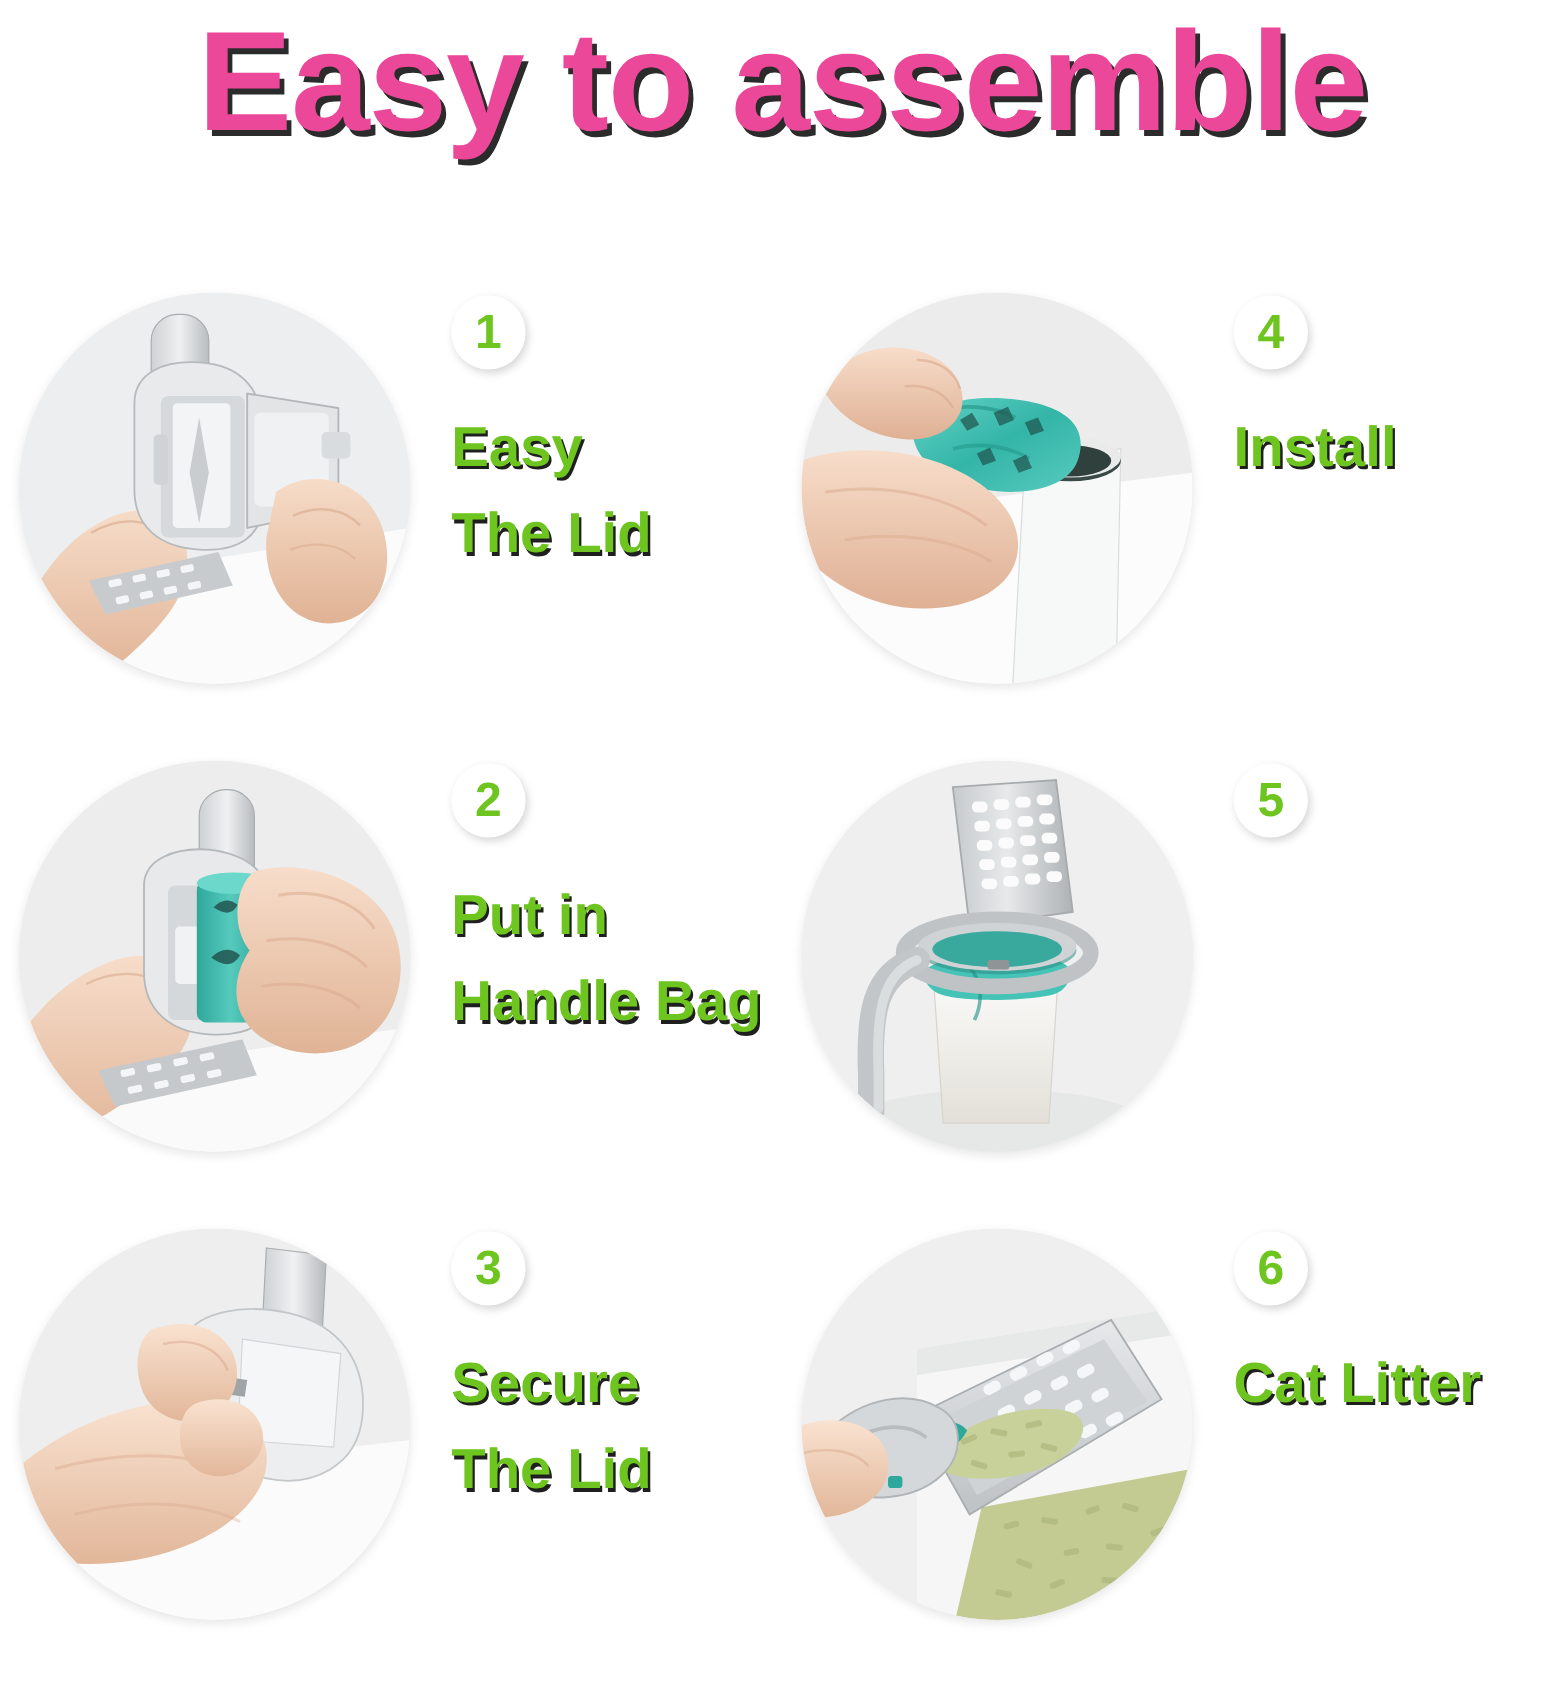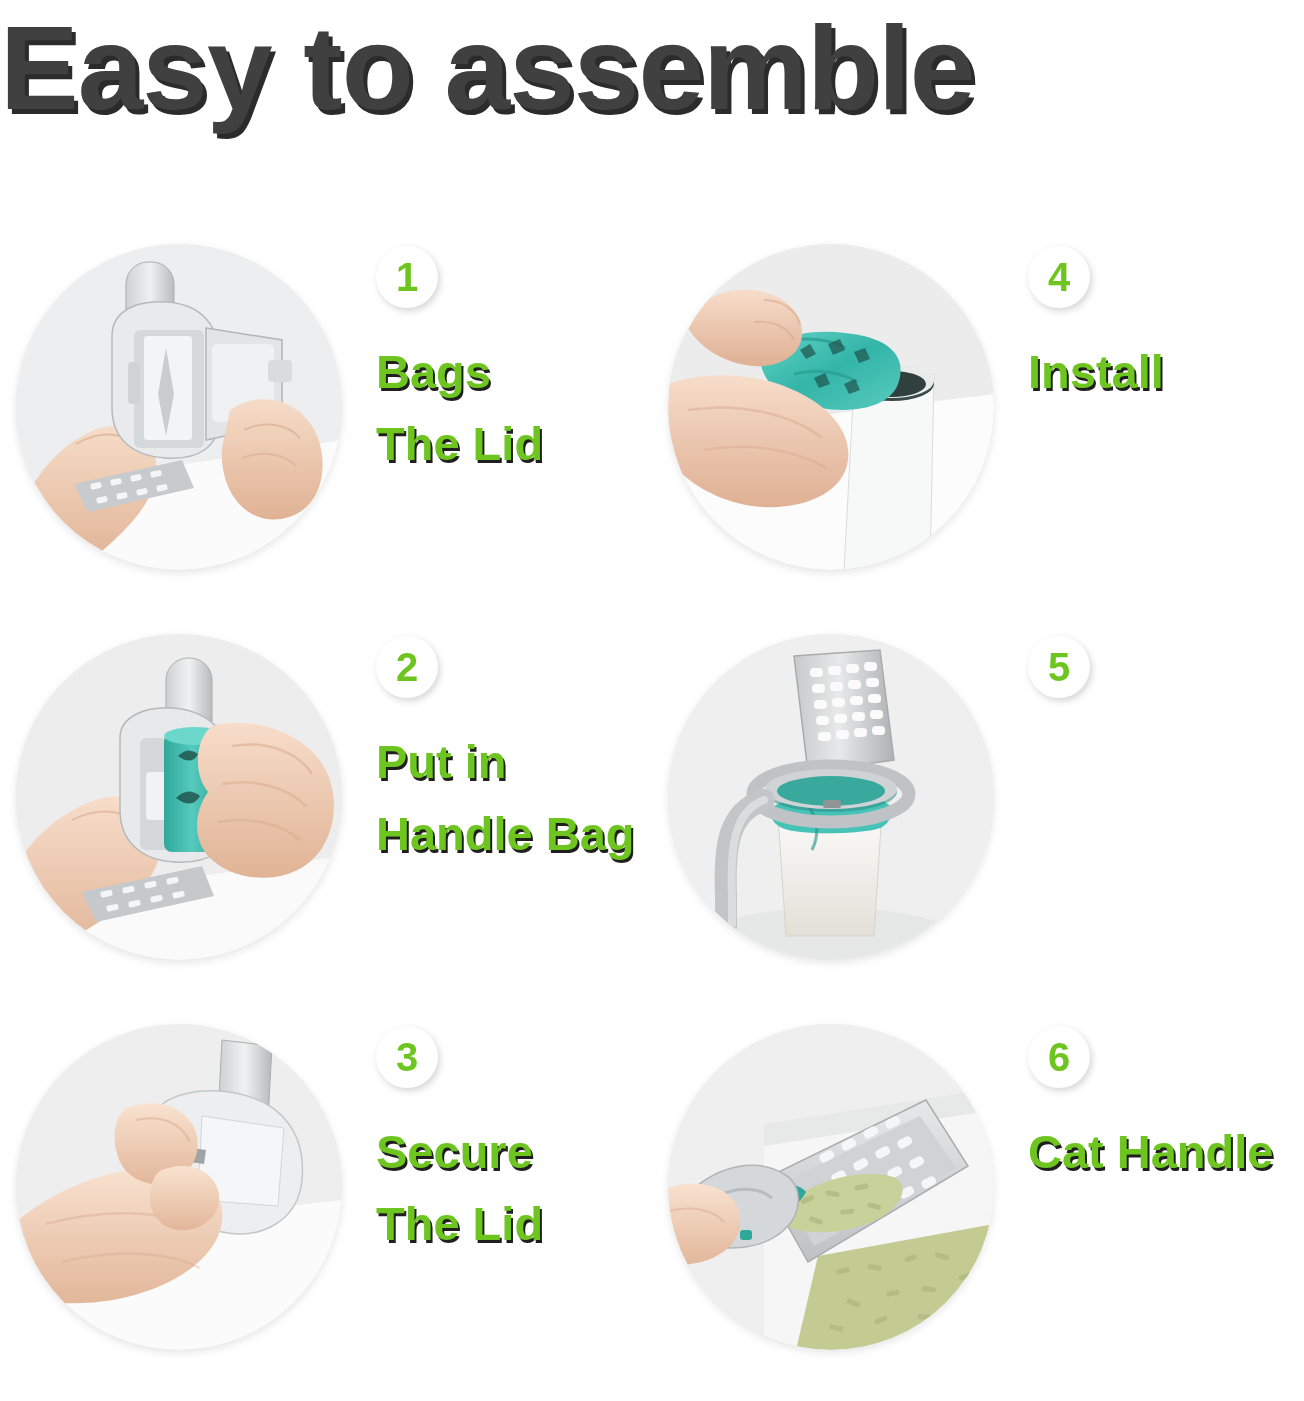--- a/index.html
+++ b/index.html
@@ -14,27 +14,27 @@
     overflow: hidden;
     position: relative;
   }
 
   
   #page-title {
     position: absolute;
     top: 6px;
     left: 0;
     width: 1304px;
-    text-align: left;
+    text-align: center;
     font-family: "Liberation Sans", sans-serif;
     font-weight: bold;
     font-size: 118px;
     line-height: 124px;
     letter-spacing: -1px;
-    color: #404040;
+    color: #ec4899;
     text-shadow: 4px 5px 0 #2b2b2b;
     white-space: nowrap;
   }
 
   
   #steps {
     position: absolute;
     top: 232px;
     left: 0;
     width: 1304px;
@@ -158,21 +158,21 @@
             <rect x="80" y="254" width="11" height="6" rx="2" transform="rotate(-12 80 254)"></rect>
             <rect x="100" y="250" width="11" height="6" rx="2" transform="rotate(-12 100 250)"></rect>
             <rect x="120" y="246" width="11" height="6" rx="2" transform="rotate(-12 120 246)"></rect>
             <rect x="140" y="242" width="11" height="6" rx="2" transform="rotate(-12 140 242)"></rect>
           </g>
         </g>
       </svg>
     </div>
     <div class="step-text">
       <div class="badge">1</div>
-      <div class="label-line">Bags</div>
+      <div class="label-line">Easy</div>
       <div class="label-line">The Lid</div>
     </div>
   </div>
 
   <div class="step col-right row-1">
     <div class="photo-circle">
       <svg viewBox="0 0 326 326" xmlns="http://www.w3.org/2000/svg" aria-hidden="true">
         <defs>
           <clipPath id="c4">
               <circle cx="163" cy="163" r="163"></circle>
@@ -493,17 +493,17 @@
           <rect x="72" y="206" width="12" height="10" rx="3" fill="#2fa89c"></rect>
 
           <path d="M-22 176 C 0 158 34 154 56 168 C 76 180 78 208 60 224
                    C 38 244 -2 246 -24 230 Z" fill="url(#skin6)"></path>
           <path d="M-10 190 C 18 180 44 184 56 198" fill="none" stroke="#d5a184" stroke-width="2" opacity="0.4"></path>
         </g>
       </svg>
     </div>
     <div class="step-text">
       <div class="badge">6</div>
-      <div class="label-line">Cat Handle</div>
+      <div class="label-line">Cat Litter</div>
     </div>
   </div>
 
 </div>
 
 </body></html>

